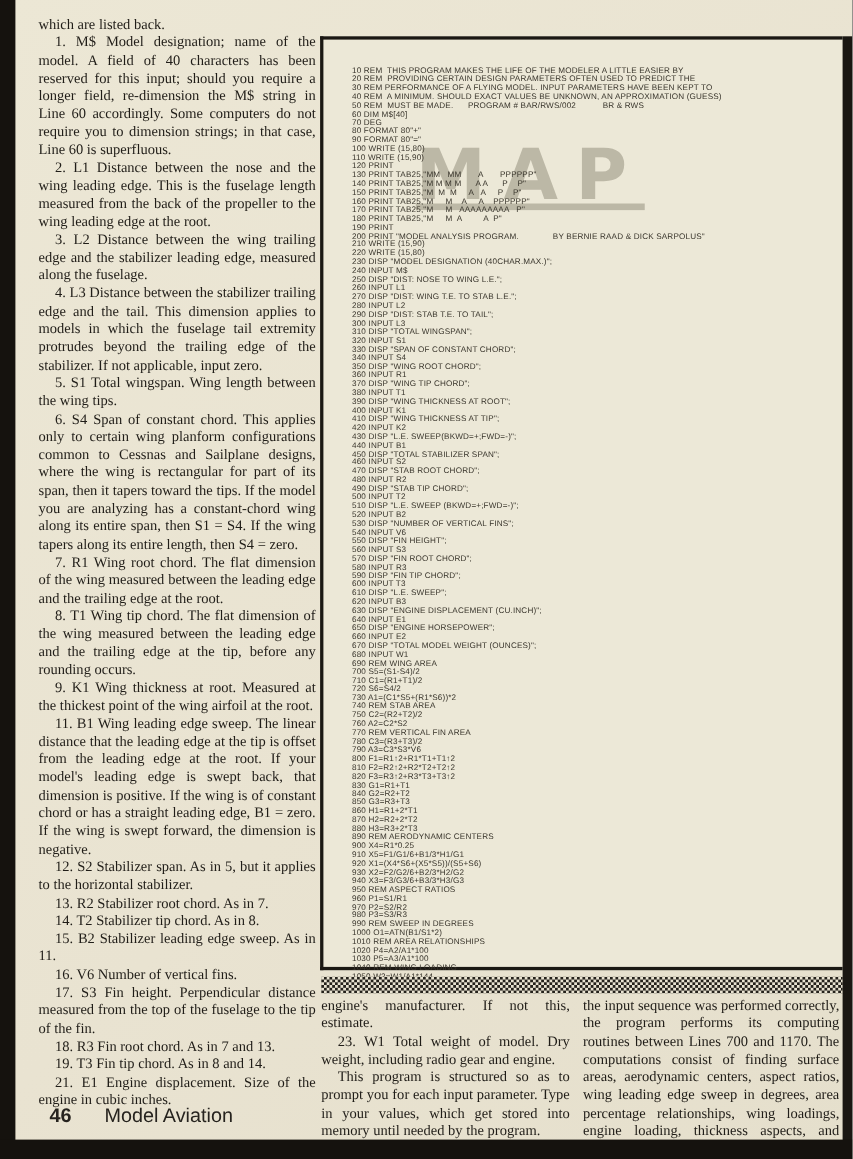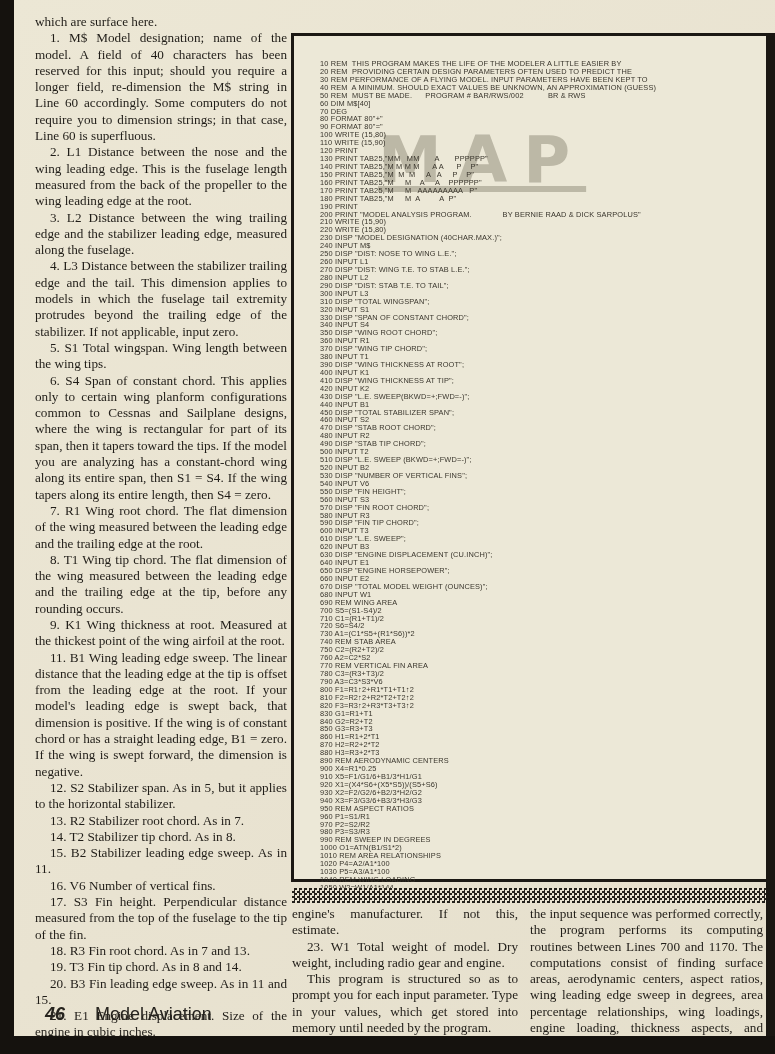--- a/index.html
+++ b/index.html
@@ -41,50 +41,49 @@
   .checker {
     position:absolute; left:292px; top:888px; width:474px; height:15px;
     background-color:#e9e3d1;
     background-image:repeating-conic-gradient(#24211b 0% 25%, rgba(0,0,0,0) 0% 50%);
     background-size:5px 5px;
   }
   .footer {
     position:absolute; left:45px; top:1004px;
     font-family:"Liberation Sans", sans-serif; font-size:18px; color:#26231e;
   }
-  .footer .num { font-weight:bold; margin-right:30px;font-style:italic; }
+  .footer .num { font-weight:bold; margin-right:30px; }
 </style>
 </head>
 <body>
 
 <div class="page">
 
   <div class="edge-bar-left"></div>
 
   <div class="col left-col">
-      <p class="noindent">which are surface here.</p>
+      <p class="noindent">which are listed back.</p>
       <p>1. M$   Model designation; name of the model. A field of 40 characters has been reserved for this input; should you require a longer field, re-dimension the M$ string in Line 60 accordingly. Some computers do not require you to dimension strings; in that case, Line 60 is superfluous.</p>
       <p>2. L1   Distance between the nose and the wing leading edge. This is the fuselage length measured from the back of the propeller to the wing leading edge at the root.</p>
       <p>3. L2   Distance between the wing trailing edge and the stabilizer leading edge, measured along the fuselage.</p>
       <p>4. L3   Distance between the stabilizer trailing edge and the tail. This dimension applies to models in which the fuselage tail extremity protrudes beyond the trailing edge of the stabilizer. If not applicable, input zero.</p>
       <p>5. S1   Total wingspan. Wing length between the wing tips.</p>
       <p>6. S4   Span of constant chord. This applies only to certain wing planform configurations common to Cessnas and Sailplane designs, where the wing is rectangular for part of its span, then it tapers toward the tips. If the model you are analyzing has a constant-chord wing along its entire span, then S1 = S4. If the wing tapers along its entire length, then S4 = zero.</p>
       <p>7. R1   Wing root chord. The flat dimension of the wing measured between the leading edge and the trailing edge at the root.</p>
       <p>8. T1   Wing tip chord. The flat dimension of the wing measured between the leading edge and the trailing edge at the tip, before any rounding occurs.</p>
       <p>9. K1   Wing thickness at root. Measured at the thickest point of the wing airfoil at the root.</p>
       <p>11. B1   Wing leading edge sweep. The linear distance that the leading edge at the tip is offset from the leading edge at the root. If your model's leading edge is swept back, that dimension is positive. If the wing is of constant chord or has a straight leading edge, B1 = zero. If the wing is swept forward, the dimension is negative.</p>
       <p>12. S2   Stabilizer span. As in 5, but it applies to the horizontal stabilizer.</p>
       <p>13. R2   Stabilizer root chord. As in 7.</p>
       <p>14. T2   Stabilizer tip chord. As in 8.</p>
       <p>15. B2   Stabilizer leading edge sweep. As in 11.</p>
       <p>16. V6   Number of vertical fins.</p>
       <p>17. S3   Fin height. Perpendicular distance measured from the top of the fuselage to the tip of the fin.</p>
       <p>18. R3   Fin root chord. As in 7 and 13.</p>
       <p>19. T3   Fin tip chord. As in 8 and 14.</p>
-      <p>20. B3   Fin leading edge sweep. As in 11 and 15.</p>
       <p>21. E1   Engine displacement. Size of the engine in cubic inches.</p>
     </div>
 
   <div class="code-box">
     <div class="map-watermark">MAP</div>
     <pre class="code">10 REM  THIS PROGRAM MAKES THE LIFE OF THE MODELER A LITTLE EASIER BY
 20 REM  PROVIDING CERTAIN DESIGN PARAMETERS OFTEN USED TO PREDICT THE
 30 REM PERFORMANCE OF A FLYING MODEL. INPUT PARAMETERS HAVE BEEN KEPT TO
 40 REM  A MINIMUM. SHOULD EXACT VALUES BE UNKNOWN, AN APPROXIMATION (GUESS)
 50 REM  MUST BE MADE.      PROGRAM # BAR/RWS/002           BR &amp; RWS

